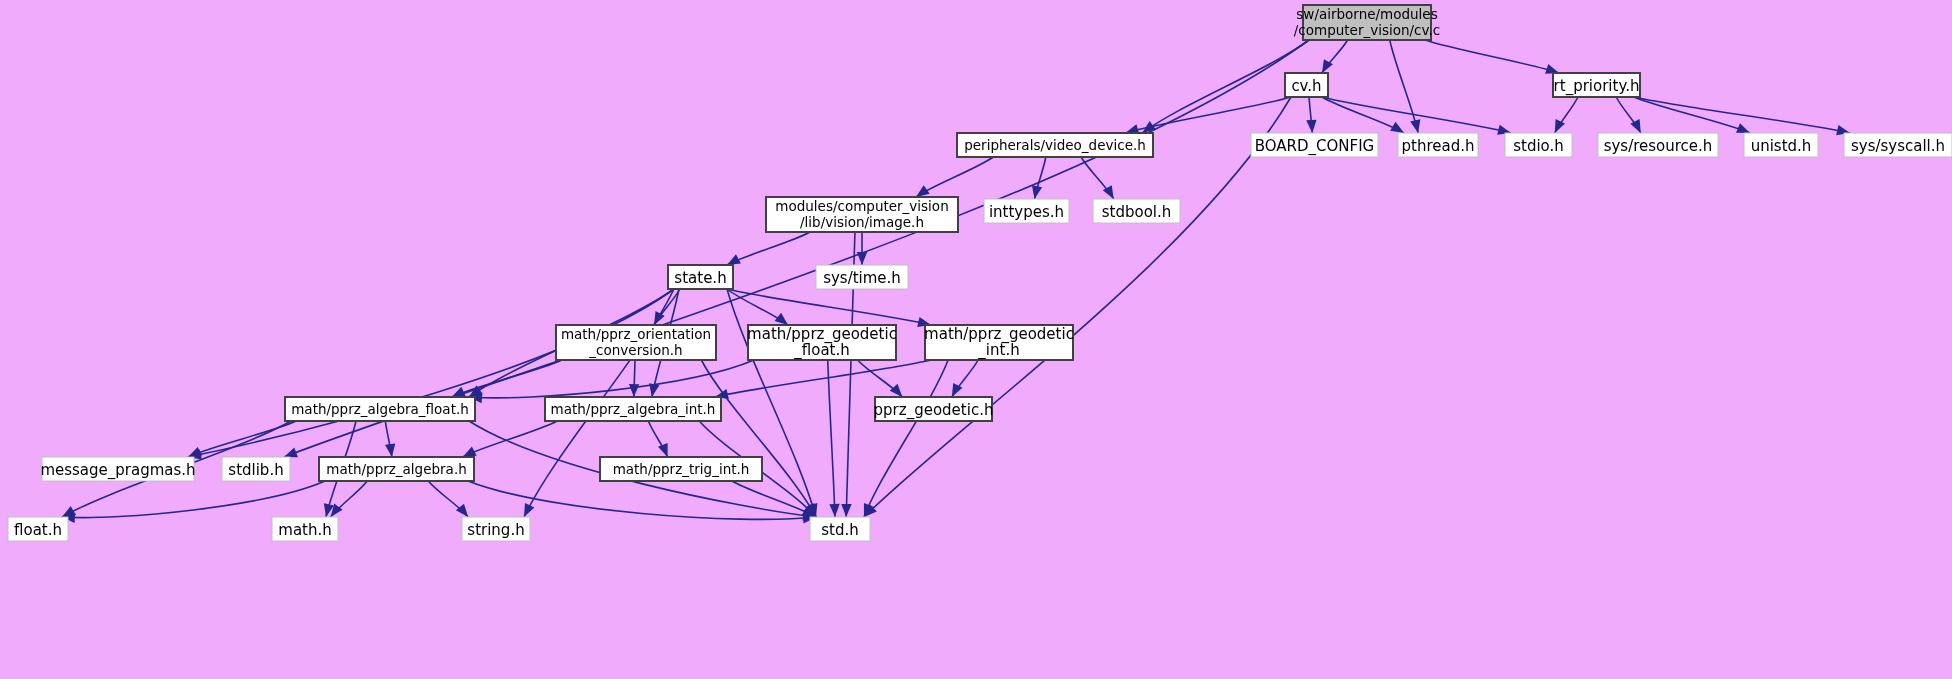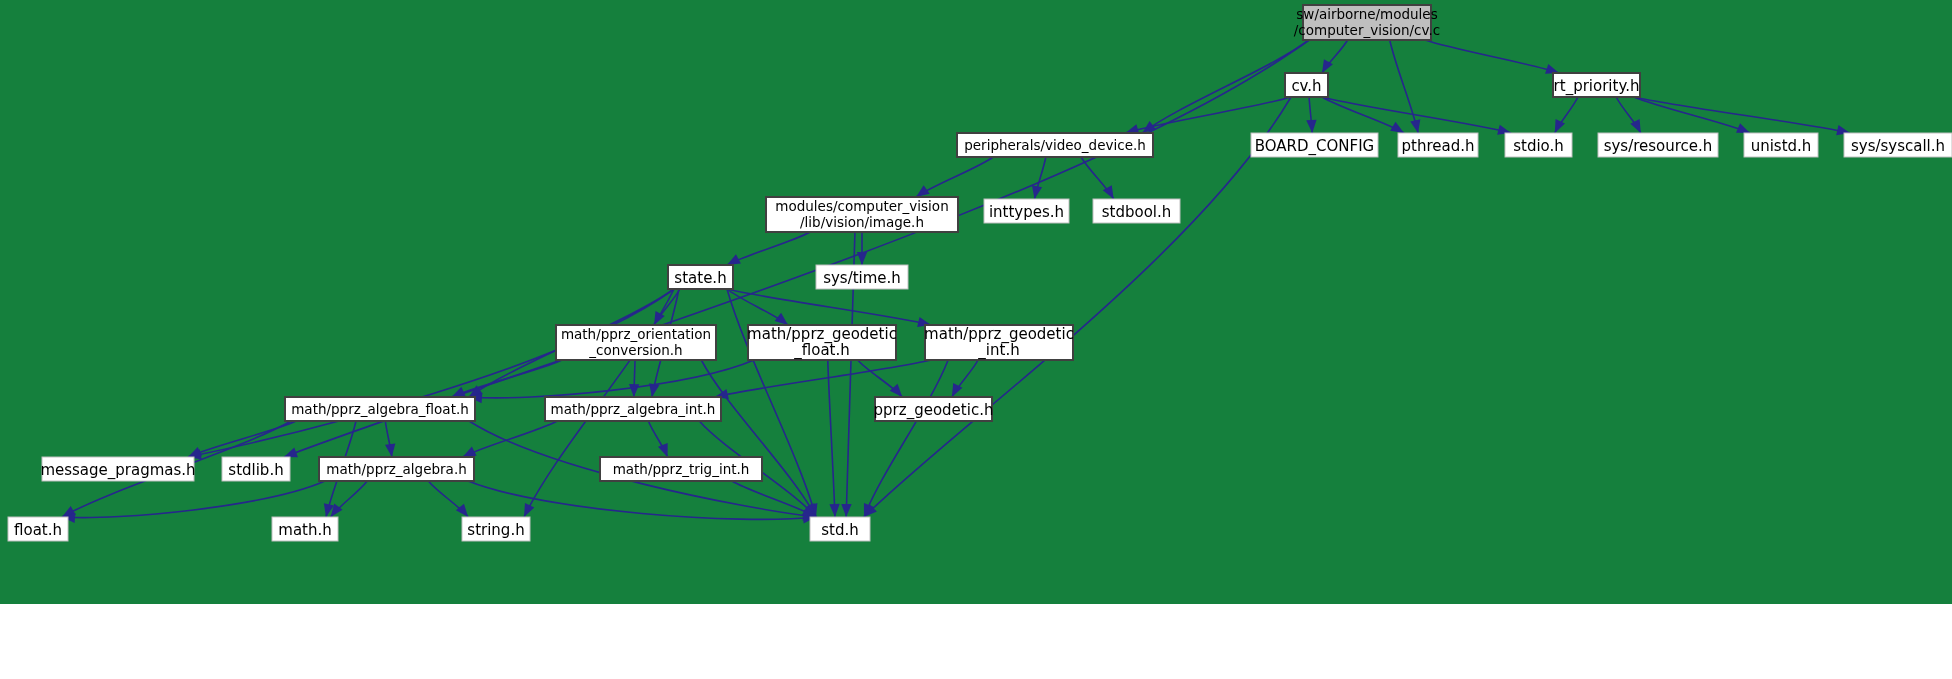--- a/index.html
+++ b/index.html
@@ -6,22 +6,22 @@
     margin: 0;
     padding: 0;
     background: #ffffff;
   }
   body {
     font-family: "DejaVu Sans", sans-serif;
   }
   #graph-root {
     position: relative;
     width: 1952px;
-    height: 604px;
-    background: #15803d;
+    height: 679px;
+    background: #f0abfc;
     overflow: hidden;
   }
   svg.graph-canvas {
     position: absolute;
     left: 0;
     top: 0;
     width: 1952px;
     height: 679px;
   }
   .node-rect {

